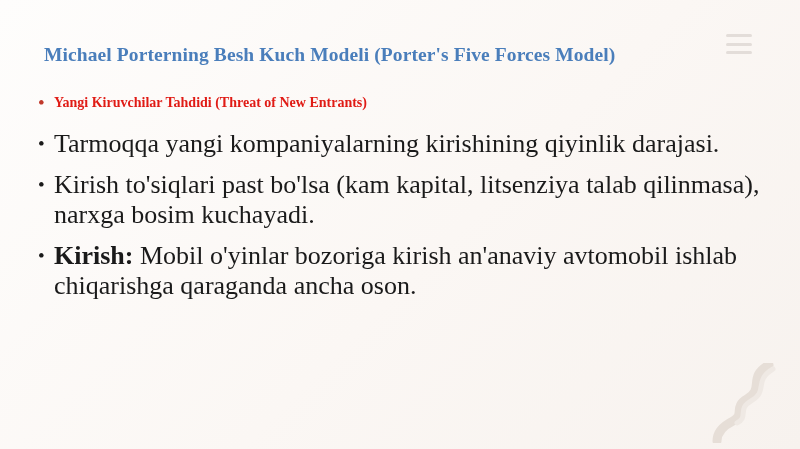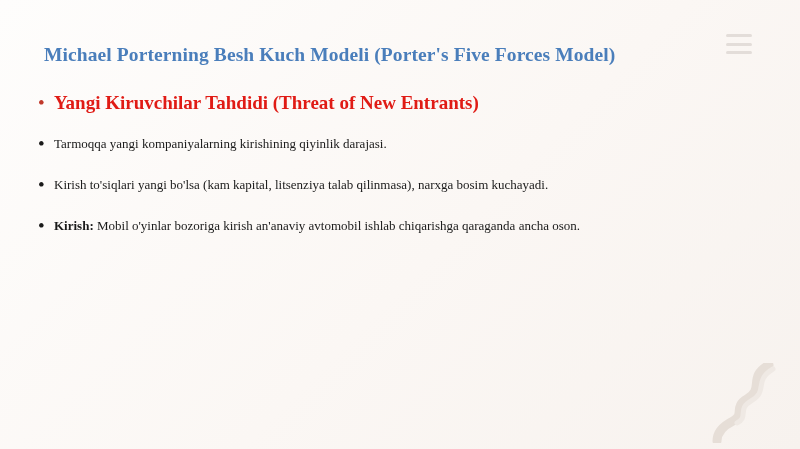--- a/index.html
+++ b/index.html
@@ -63,28 +63,28 @@
     width: 16px;
     font-size: 19px;
     line-height: 30px;
     color: #c0392b;
     text-align: left;
   }
   .dot.dark {
     color: #1a1a1a;
   }
   .bullet-text {
-    font-size: 13px;
+    font-size: 26px;
     line-height: 30px;
     color: #1a1a1a;
   }
   .bullet-text.accent {
     color: #e01b15;
     font-weight: bold;
-    font-size: 19px;
+    font-size: 14px;
   }
   .bullet-text .lead {
     font-weight: bold;
   }
   .swoosh {
     position: absolute;
     right: 18px;
     bottom: 6px;
     width: 105px;
     height: 80px;
@@ -111,21 +111,21 @@
       <div class="bullet-text accent">Yangi Kiruvchilar Tahdidi (Threat of New Entrants)</div>
     </div>
 
     <div class="bullet">
       <div class="dot dark">•</div>
       <div class="bullet-text">Tarmoqqa yangi kompaniyalarning kirishining qiyinlik darajasi.</div>
     </div>
 
     <div class="bullet">
       <div class="dot dark">•</div>
-      <div class="bullet-text">Kirish to'siqlari yangi bo'lsa (kam kapital, litsenziya talab qilinmasa), narxga bosim kuchayadi.</div>
+      <div class="bullet-text">Kirish to'siqlari past bo'lsa (kam kapital, litsenziya talab qilinmasa), narxga bosim kuchayadi.</div>
     </div>
 
     <div class="bullet">
       <div class="dot dark">•</div>
       <div class="bullet-text"><span class="lead">Kirish:</span><span> Mobil o'yinlar bozoriga kirish an'anaviy avtomobil ishlab chiqarishga qaraganda ancha oson.</span></div>
     </div>
 
   </div>
 
   <svg class="swoosh" viewBox="0 0 105 80">

